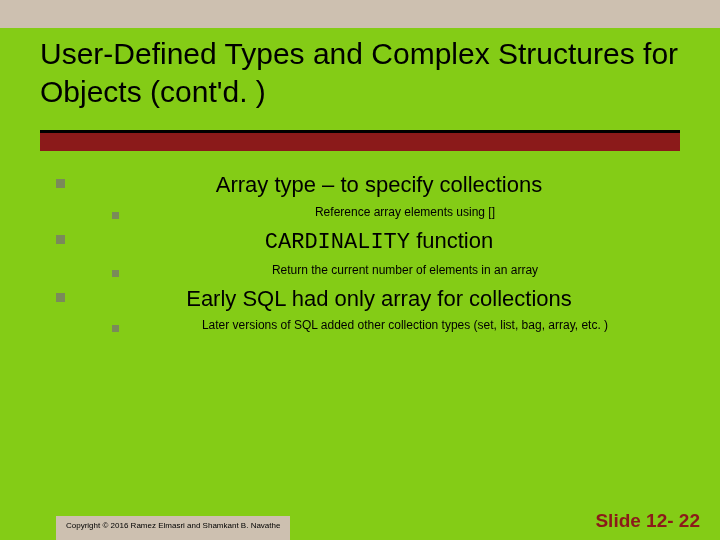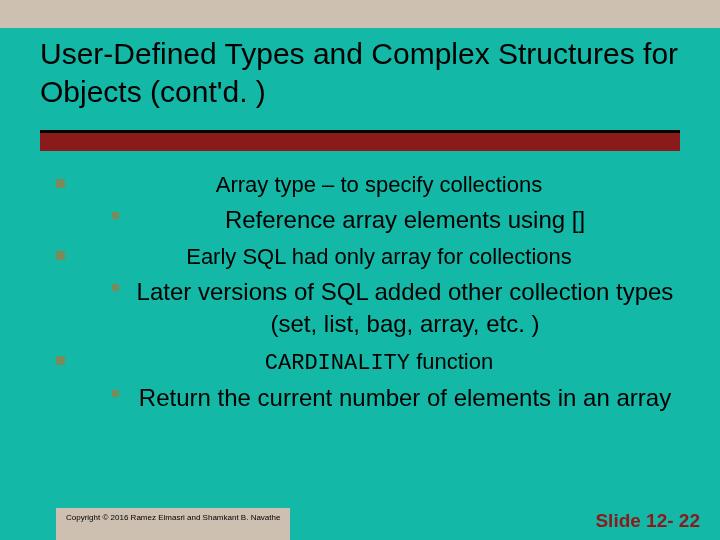--- a/index.html
+++ b/index.html
@@ -8,21 +8,21 @@
     width: 720px;
     height: 540px;
     font-family: Arial, Helvetica, sans-serif;
     background: #fff;
     overflow: hidden;
   }
   .slide {
     position: relative;
     width: 720px;
     height: 540px;
-    background: #14b8a6;
+    background: #84cc16;
   }
   .top-band {
     position: absolute;
     left: 0; top: 0;
     width: 720px;
     height: 28px;
     background: #cdc0b0;
   }
   .title {
     position: absolute;
@@ -71,21 +71,21 @@
     top: 9px;
     width: 9px;
     height: 9px;
     background: #7a8a5a;
   }
   .lvl2 {
     margin-top: 4px;
     margin-bottom: 2px;
   }
   .lvl2 > li {
-    font-size: 24px;
+    font-size: 12px;
     line-height: 1.35;
     margin-bottom: 4px;
     padding-left: 22px;
     margin-left: 30px;
     position: relative;
   }
   .lvl2 > li::before {
     content: "";
     position: absolute;
     left: 0;
@@ -99,21 +99,21 @@
     position: absolute;
     left: 0;
     bottom: 0;
     width: 720px;
     height: 32px;
   }
   .foot-left {
     position: absolute;
     left: 56px;
     bottom: 0;
-    height: 32px;
+    height: 24px;
     background: #cdc0b0;
     font-size: 8px;
     color: #000;
     padding: 5px 10px 3px 10px;
     box-sizing: border-box;
   }
   .foot-right {
     position: absolute;
     right: 20px;
     bottom: 8px;
@@ -135,29 +135,29 @@
 
   <div class="body">
     <ul class="lvl1">
       <li>
         <span>Array type – to specify collections</span>
         <ul class="lvl2">
           <li>Reference array elements using []</li>
         </ul>
       </li>
       <li>
+        <span class="mono">CARDINALITY</span><span> function</span>
+        <ul class="lvl2">
+          <li>Return the current number of elements in an array</li>
+        </ul>
+      </li>
+      <li>
         <span>Early SQL had only array for collections</span>
         <ul class="lvl2">
           <li> Later versions of SQL added other collection types (set, list, bag, array, etc. )</li>
-        </ul>
-      </li>
-      <li>
-        <span class="mono">CARDINALITY</span><span> function</span>
-        <ul class="lvl2">
-          <li>Return the current number of elements in an array</li>
         </ul>
       </li>
     </ul>
   </div>
 
   <div class="footer">
     <div class="foot-left">Copyright © 2016 Ramez Elmasri and Shamkant B. Navathe</div>
     <div class="foot-right">Slide 12- 22</div>
   </div>
 </div>

